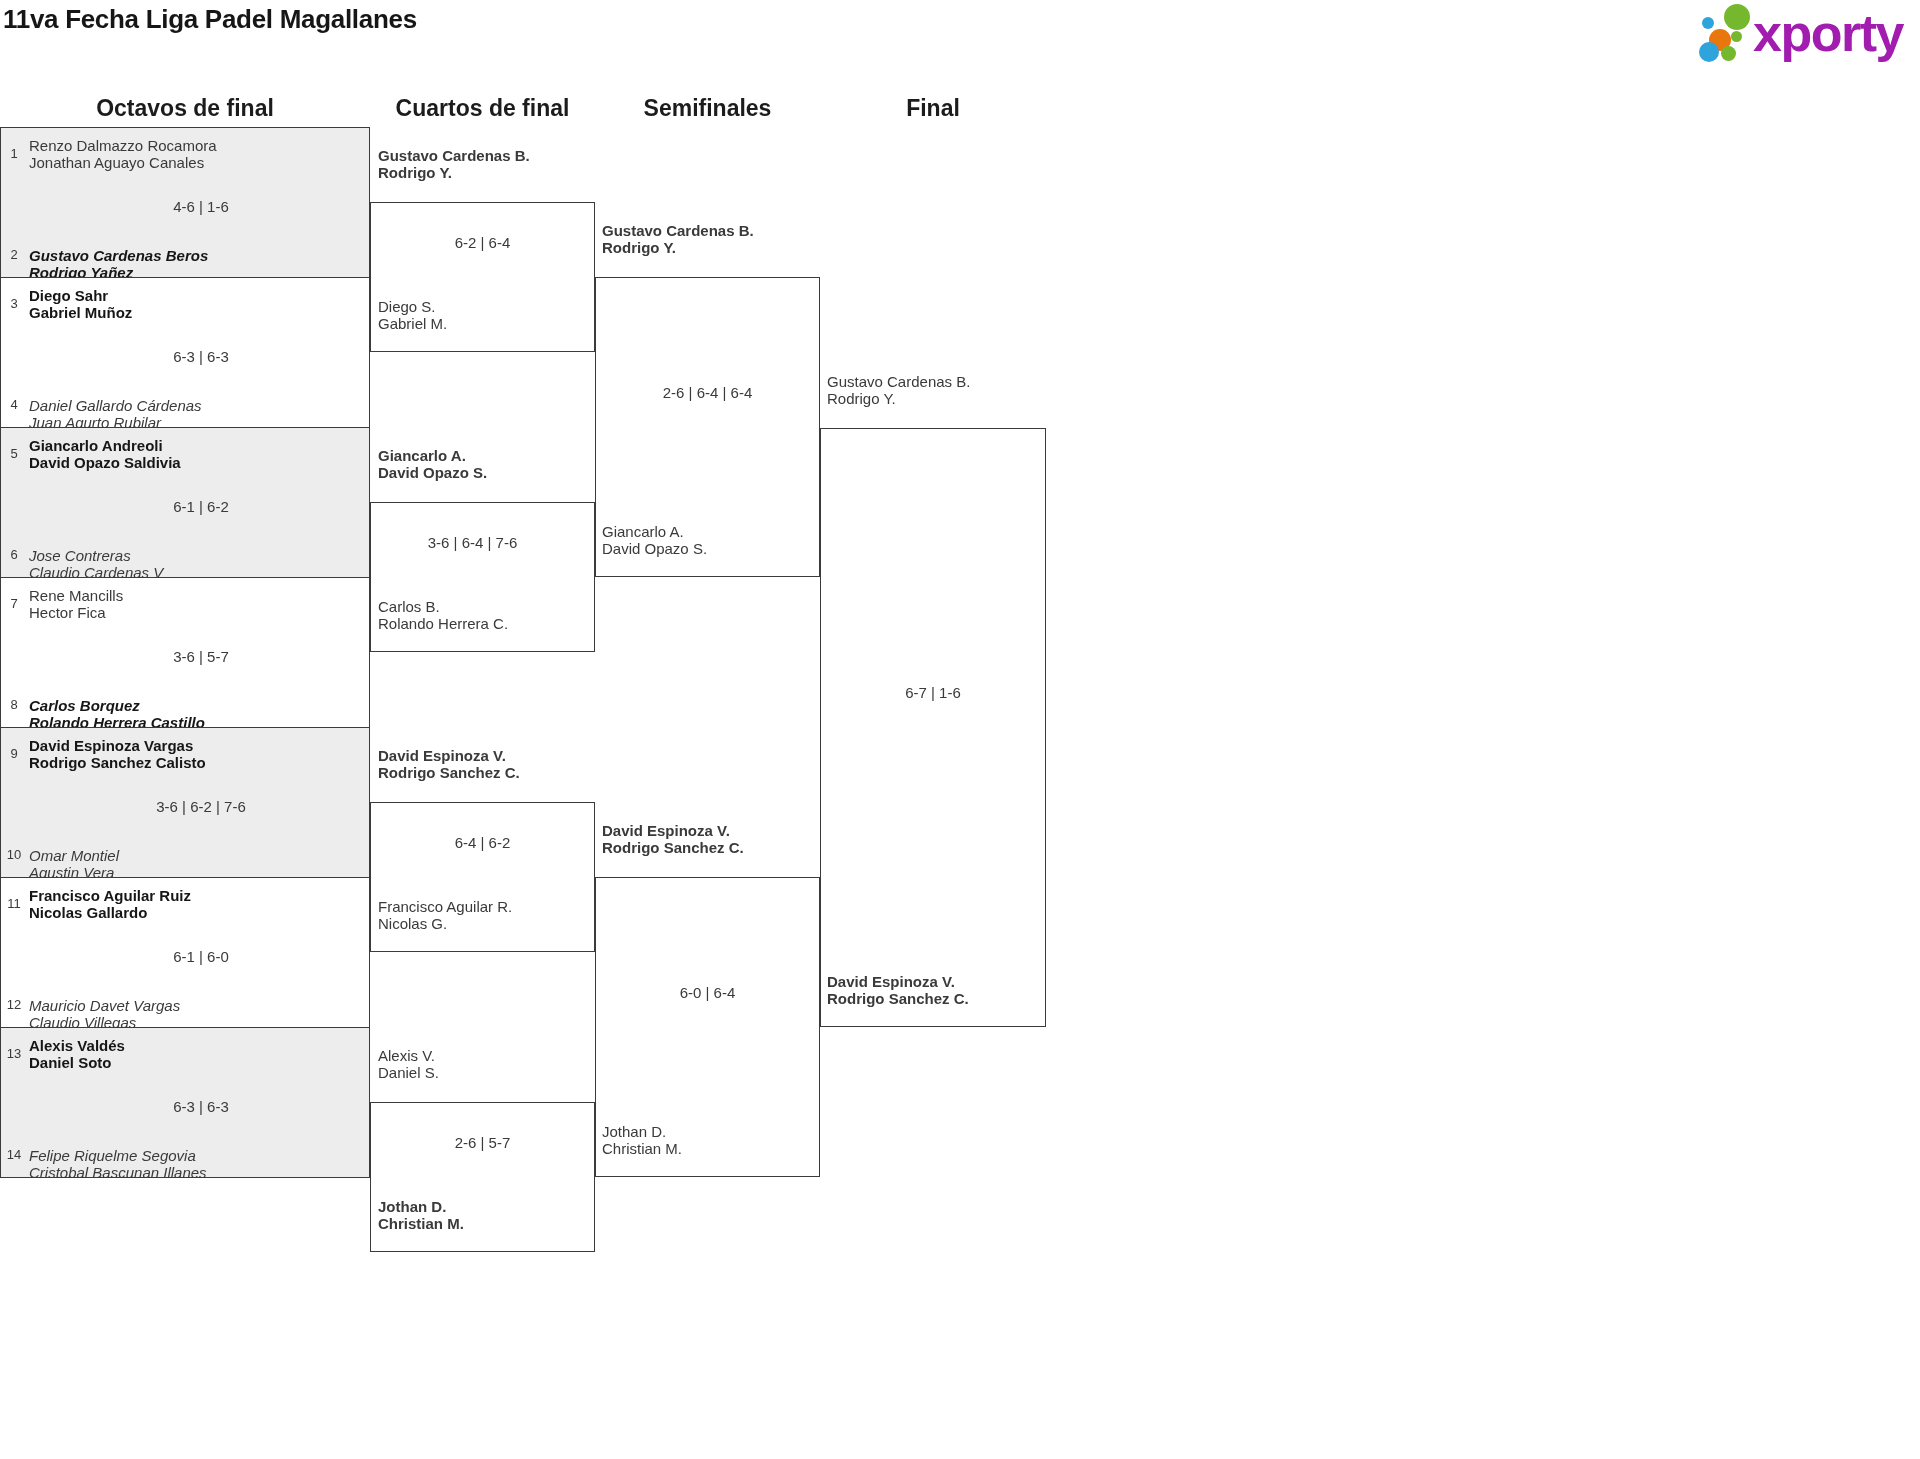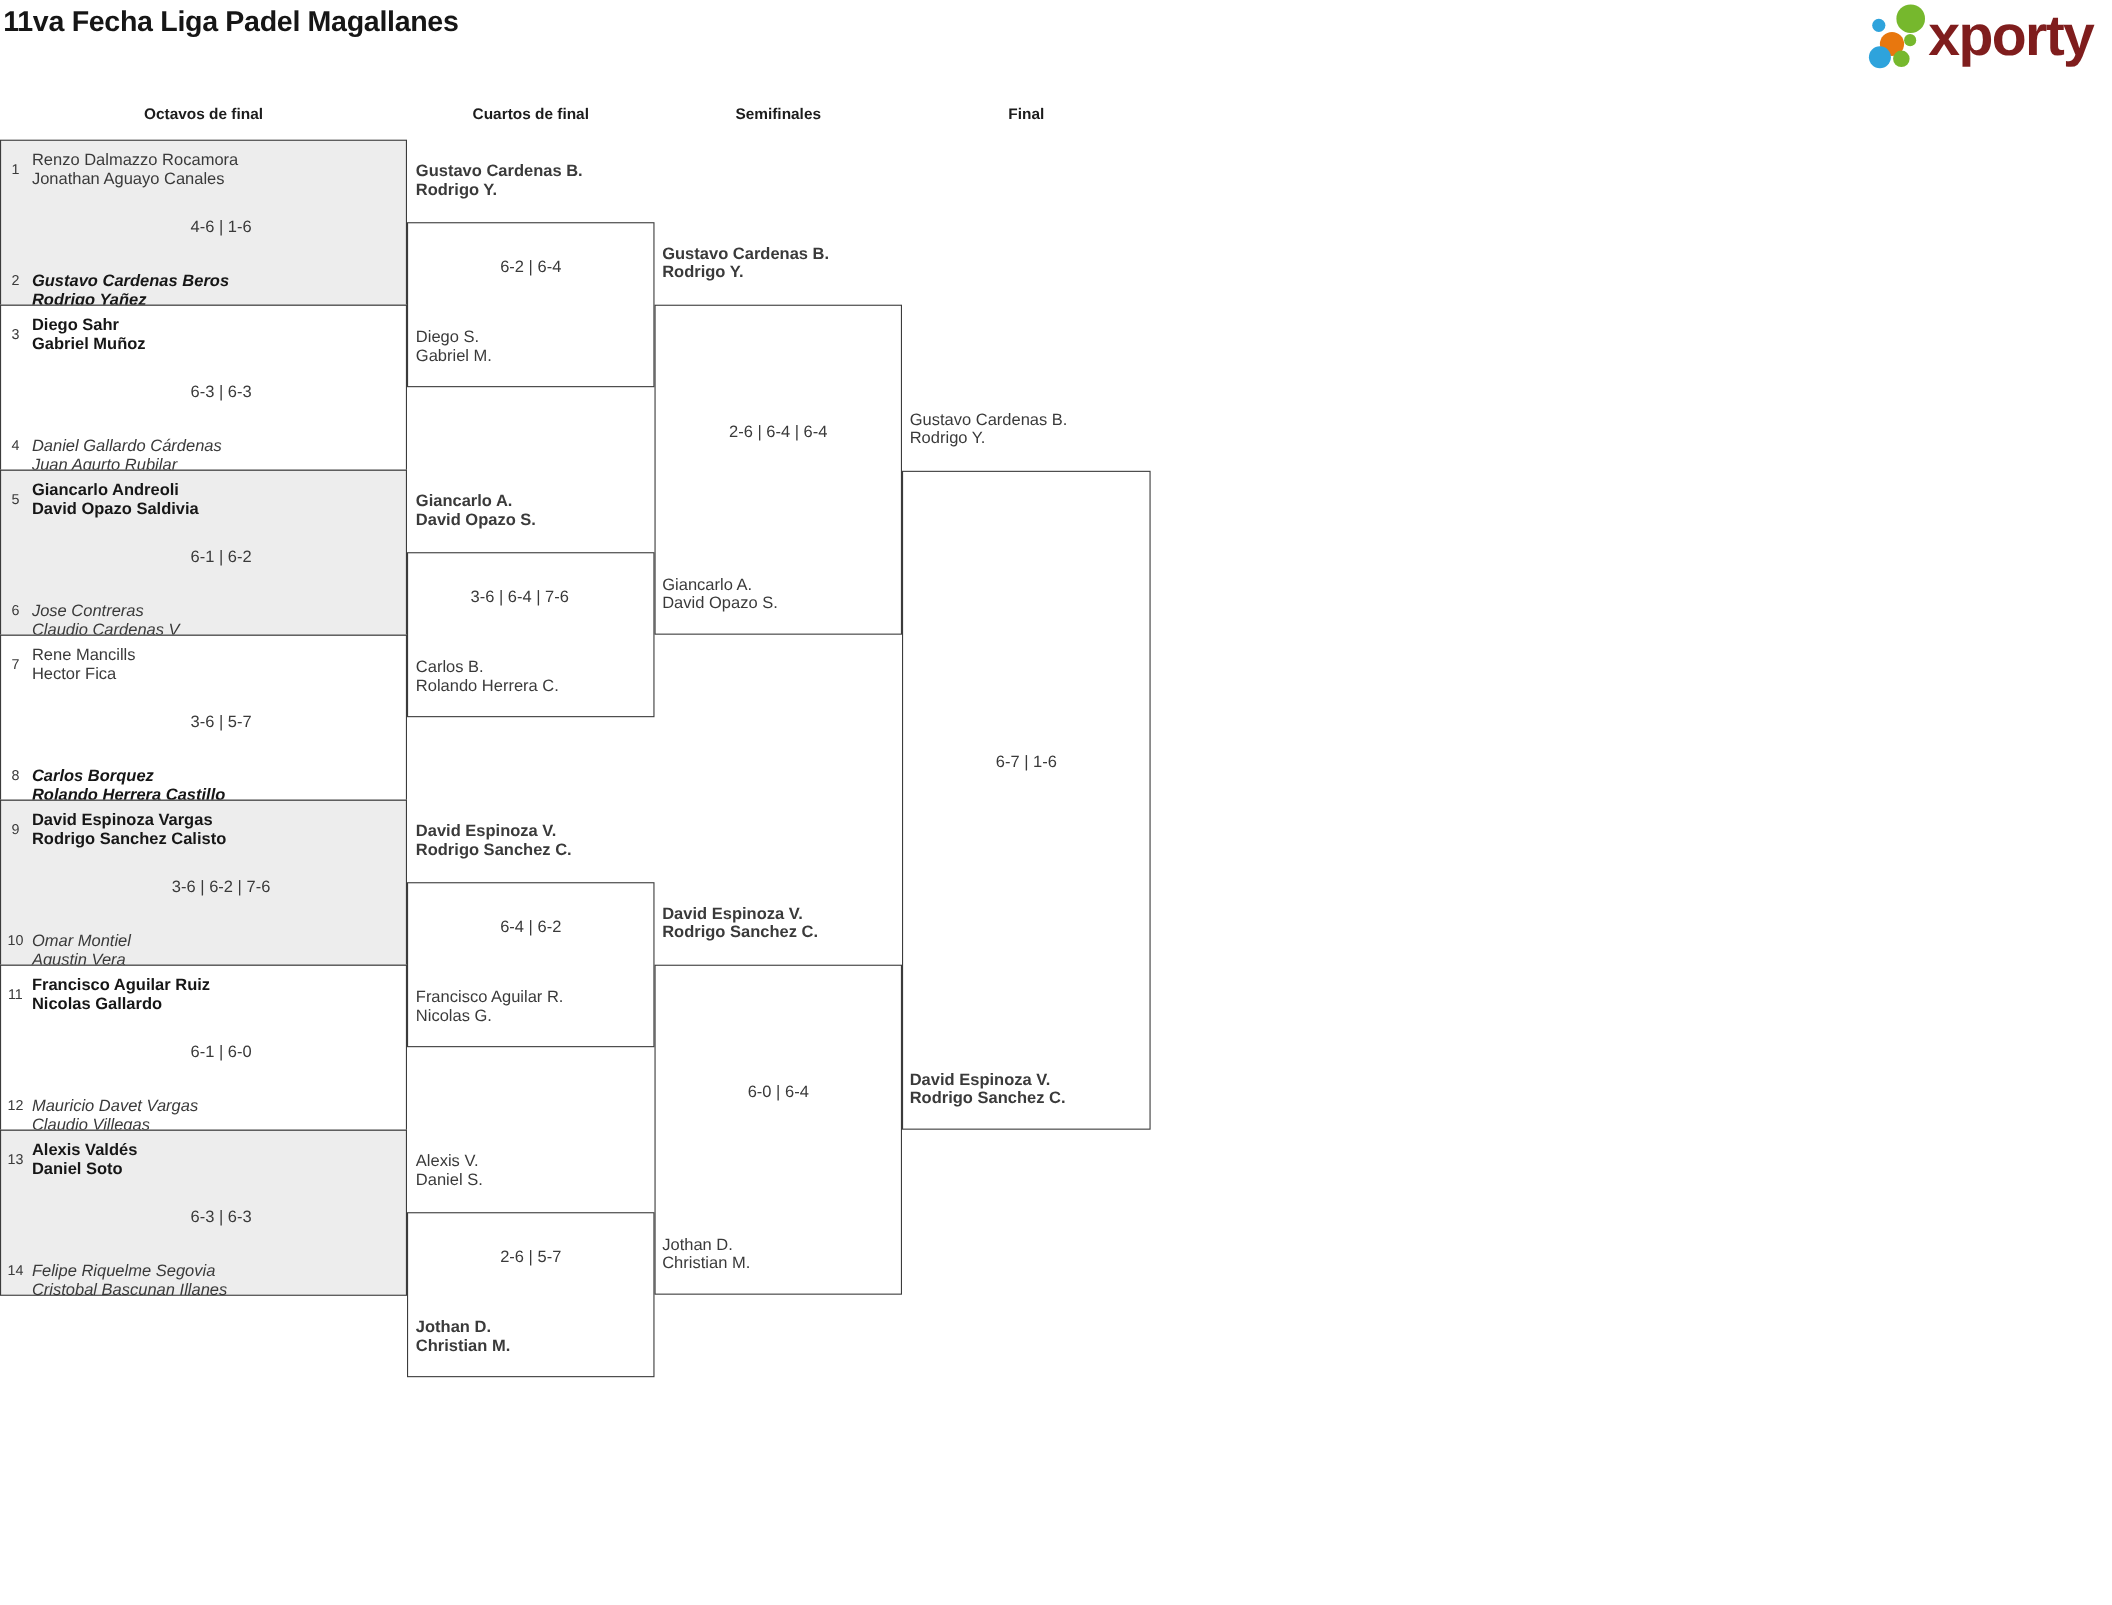--- a/index.html
+++ b/index.html
@@ -3,21 +3,21 @@
 <meta charset="utf-8">
 <style>
   html,body{margin:0;padding:0;background:#ffffff;}
   #canvas{position:relative;width:1920px;height:1459px;background:#ffffff;
           font-family:"Liberation Sans",sans-serif;overflow:hidden;}
 
   .title{position:absolute;left:3px;top:3px;font-size:26px;line-height:33px;
          font-weight:700;color:#161616;letter-spacing:-0.3px;}
 
   .colhead{position:absolute;top:95px;height:20px;text-align:center;
-           font-size:14px;font-weight:700;color:#1c1c1c;}
+           font-size:23px;font-weight:700;color:#1c1c1c;}
 
   .obox{position:absolute;left:0;width:370px;height:151px;box-sizing:border-box;
         border:1px solid #3b3b3b;background:#ffffff;}
   .obox.shade{background:#ededed;}
 
   .seed{position:absolute;left:0;width:26px;text-align:center;font-size:13px;
         color:#3a3a3a;line-height:34px;}
   .seed.p1{top:9px;} .seed.p2{top:110px;}
 
   .oteam{position:absolute;left:28px;font-size:15px;line-height:17px;
@@ -33,21 +33,21 @@
   .rbox{position:absolute;box-sizing:border-box;border:1px solid #3b3b3b;background:transparent;}
 
   .rteam{position:absolute;font-size:15px;line-height:17px;color:#3a3a3a;white-space:nowrap;}
   .rteam span{display:block;}
 
   .rscore{position:absolute;text-align:center;font-size:15px;line-height:17px;color:#3a3a3a;}
 
   .logo{position:absolute;left:1690px;top:0;width:232px;height:82px;}
   .dot{position:absolute;border-radius:50%;}
   .logo-text{position:absolute;left:63px;top:7px;font-size:52px;line-height:52px;
-             font-weight:700;letter-spacing:-1.5px;color:#7f1d1d;}
+             font-weight:700;letter-spacing:-1.5px;color:#a21caf;}
 </style>
 </head>
 <body>
 
 <div id="canvas">
 
   <div class="title">
     <div>11va Fecha Liga Padel Magallanes</div>
   </div>
 

